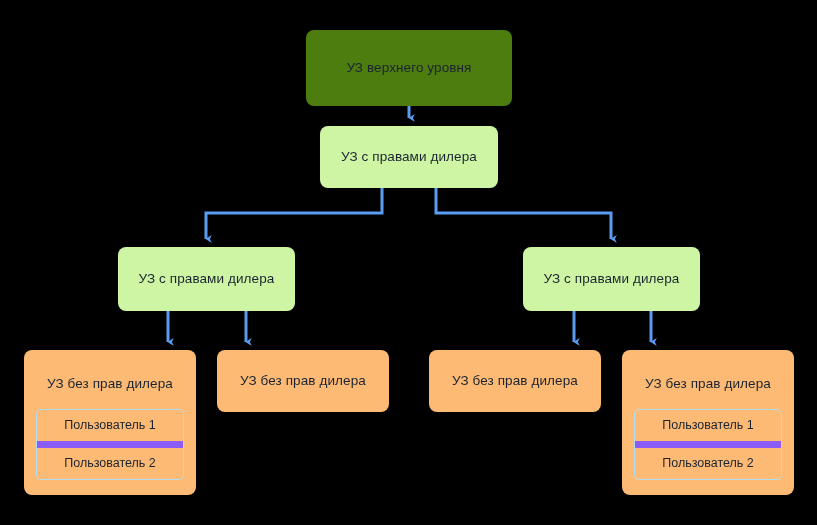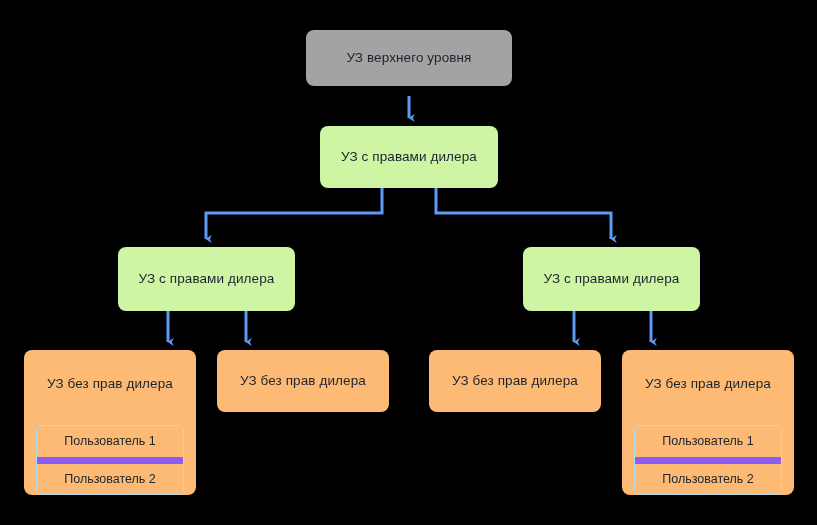--- a/index.html
+++ b/index.html
@@ -34,25 +34,25 @@
   .node-title {
     font-size: 13.5px;
     line-height: 1.25;
     color: #1b2430;
     letter-spacing: 0.1px;
     text-align: center;
     white-space: nowrap;
   }
   
   .node-root {
-    background: #a3a3a3;
+    background: #4d7c0f;
     left: 306px;
     top: 30px;
     width: 206px;
-    height: 56px;
+    height: 76px;
     justify-content: center;
   }
   
   .node-dealer-mid {
     background: #cdf5a3;
     left: 320px;
     top: 126px;
     width: 178px;
     height: 62px;
     justify-content: center;
@@ -70,21 +70,21 @@
     background: #fdba74;
     padding-top: 26px;
   }
   .node-leaf.short { height: 62px; padding-top: 0; justify-content: center; }
   .leaf-1 { left: 24px;  top: 350px; width: 172px; height: 145px; }
   .leaf-2 { left: 217px; top: 350px; width: 172px; }
   .leaf-3 { left: 429px; top: 350px; width: 172px; }
   .leaf-4 { left: 622px; top: 350px; width: 172px; height: 145px; }
 
   .user-list {
-    margin-top: 32px;
+    margin-top: 16px;
     width: 146px;
     border: 1px solid #b2dcef;
     border-radius: 5px;
     background: transparent;
     overflow: hidden;
     text-align: right;
   }
   .user-row {
     height: 31px;
     display: flex;

